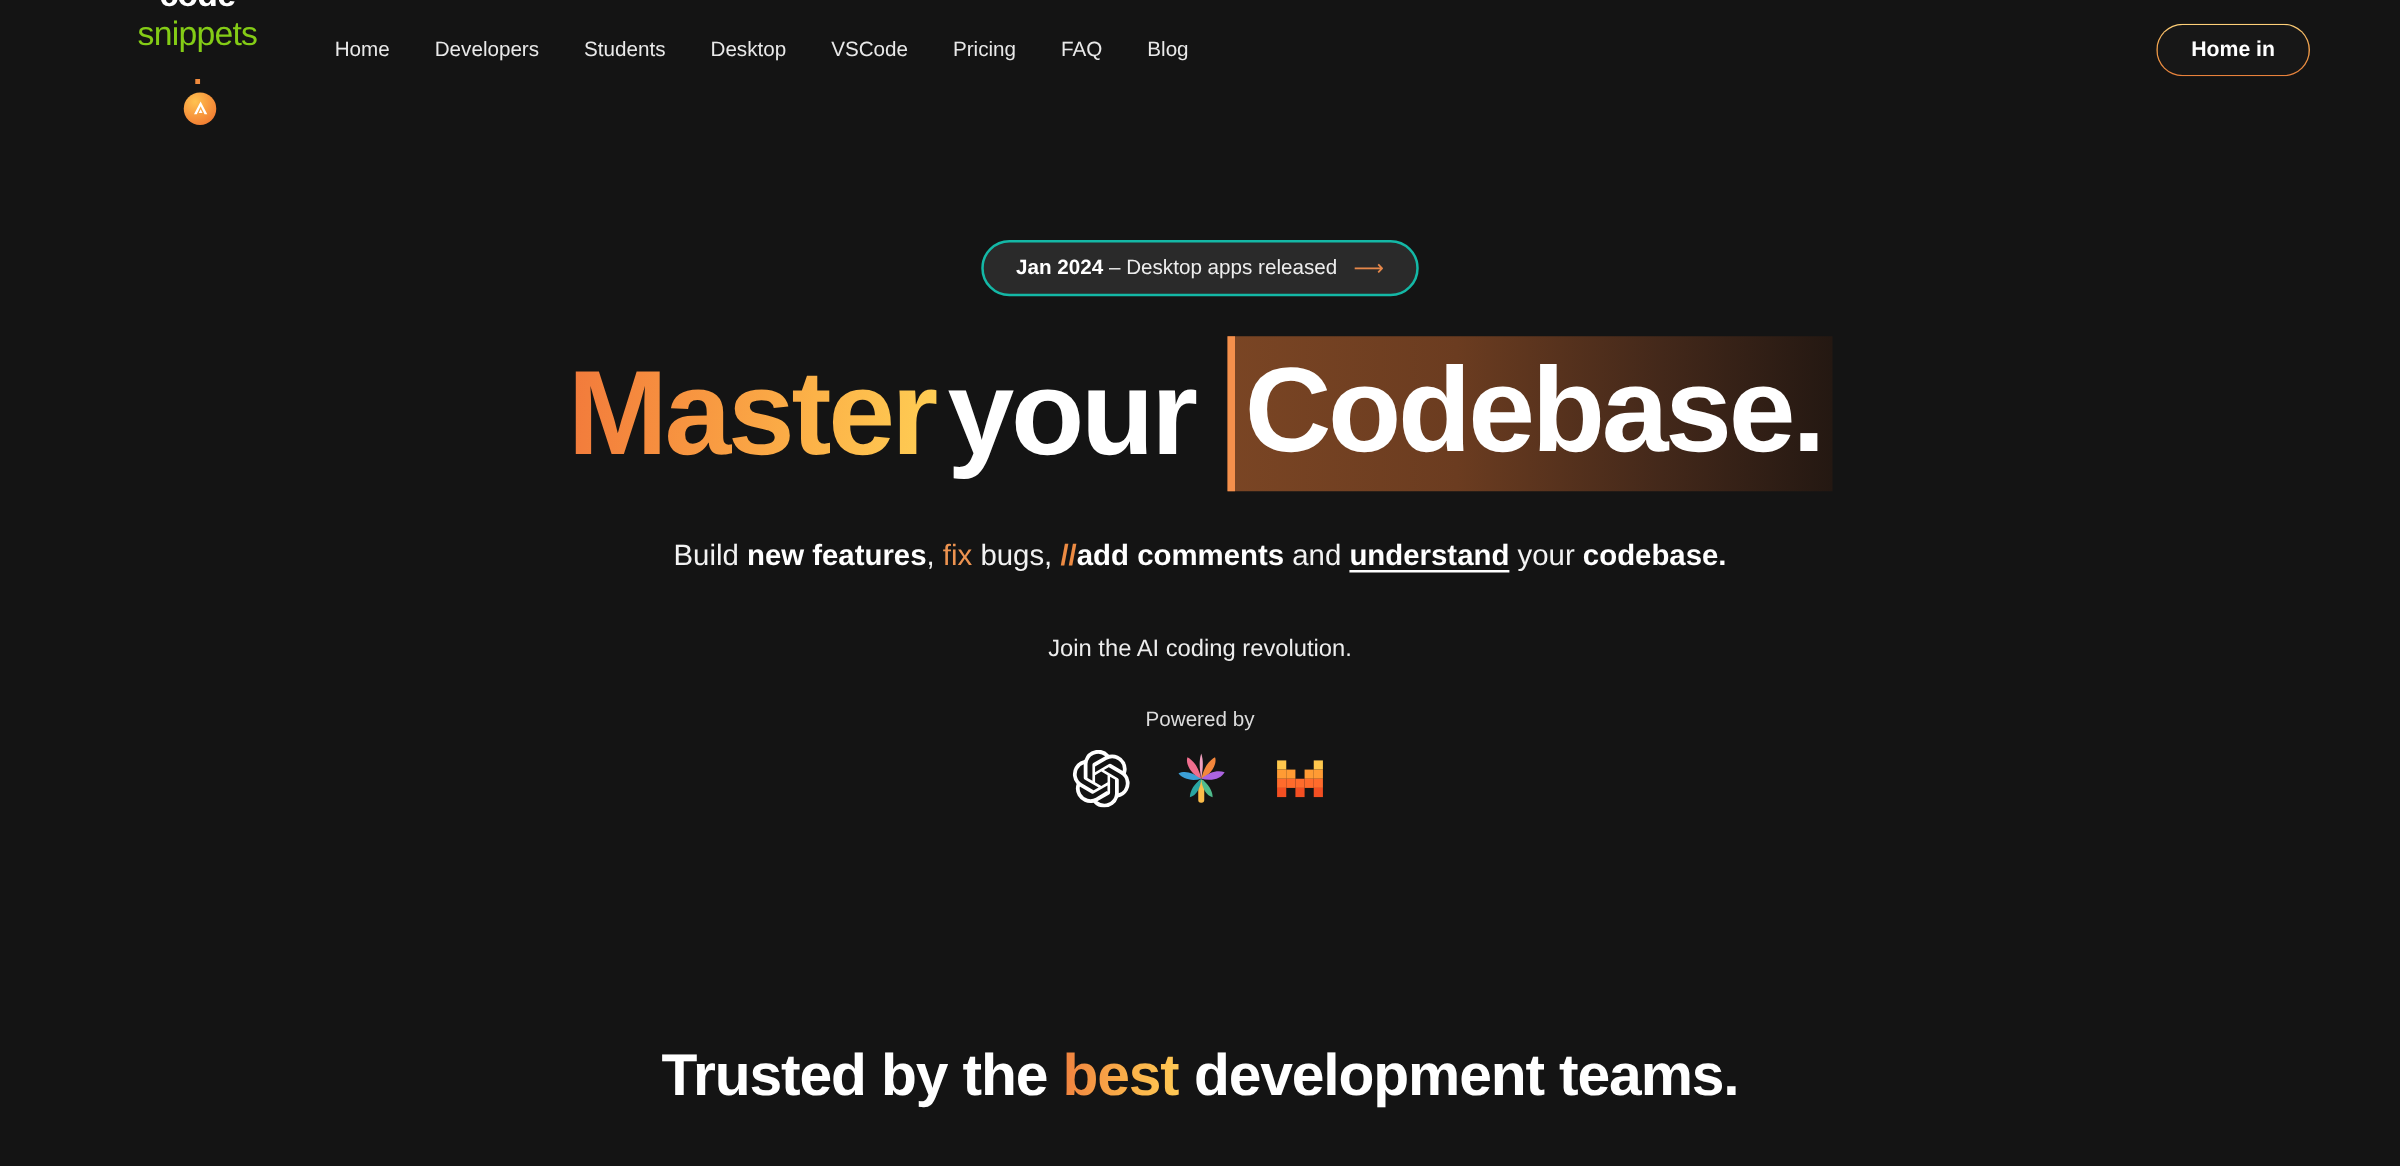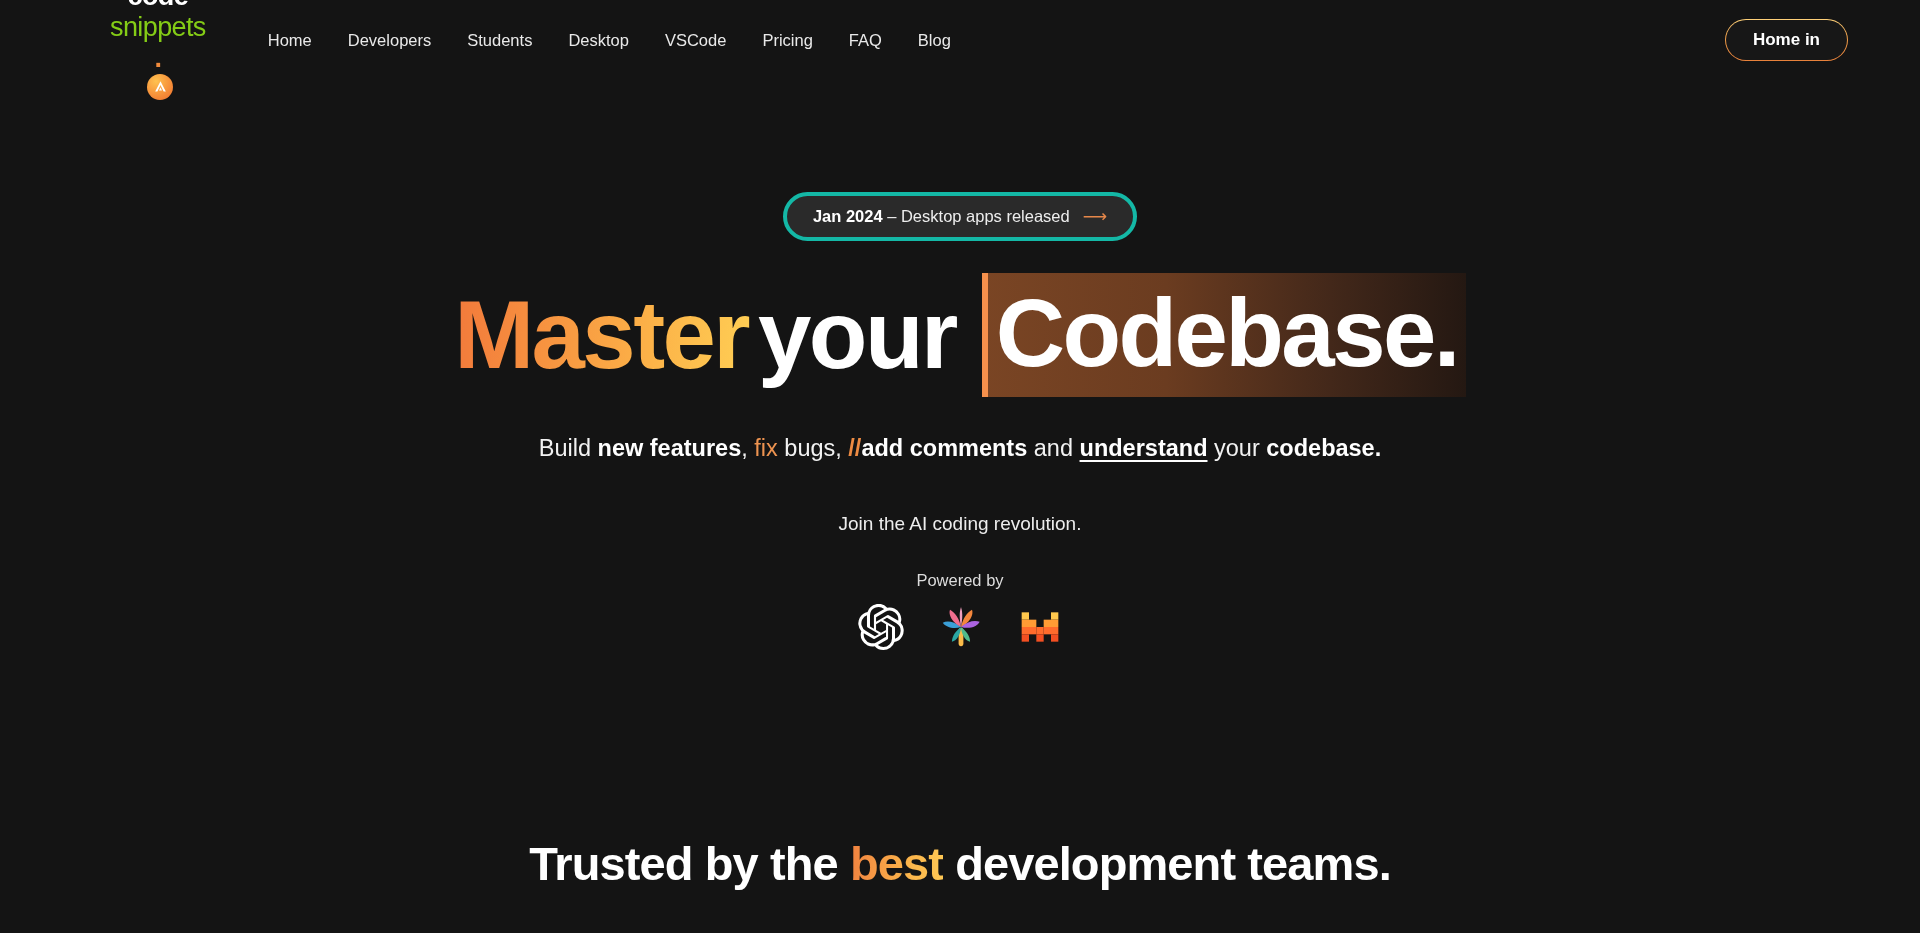--- a/index.html
+++ b/index.html
@@ -89,21 +89,21 @@
   .hero {
     text-align: center;
     padding-top: 112px;
   }
 
   .badge {
     display: inline-flex;
     align-items: center;
     gap: 13px;
     background: #2A2A2A;
-    border: 4px solid #14b8a6;
+    border: 2px solid #14b8a6;
     border-radius: 999px;
     padding: 11px 26px;
     font-size: 16.5px;
     color: #EFEFEF;
     cursor: pointer;
   }
   .badge-date { font-weight: 700; color: #fff; }
   .badge-rest { font-weight: 400; color: #EDEDED; }
   .badge-arrow { color: #E5874A; font-size: 17px; line-height: 1; }
 

